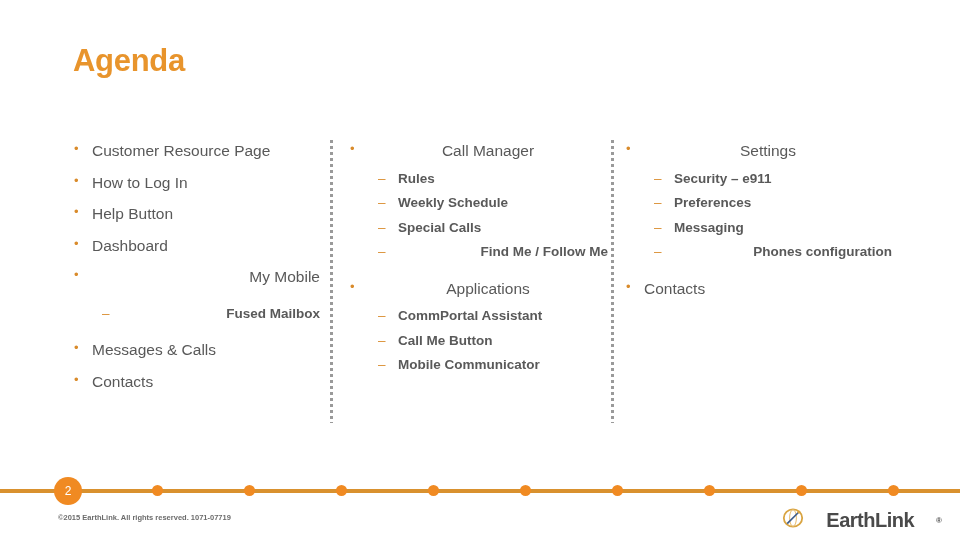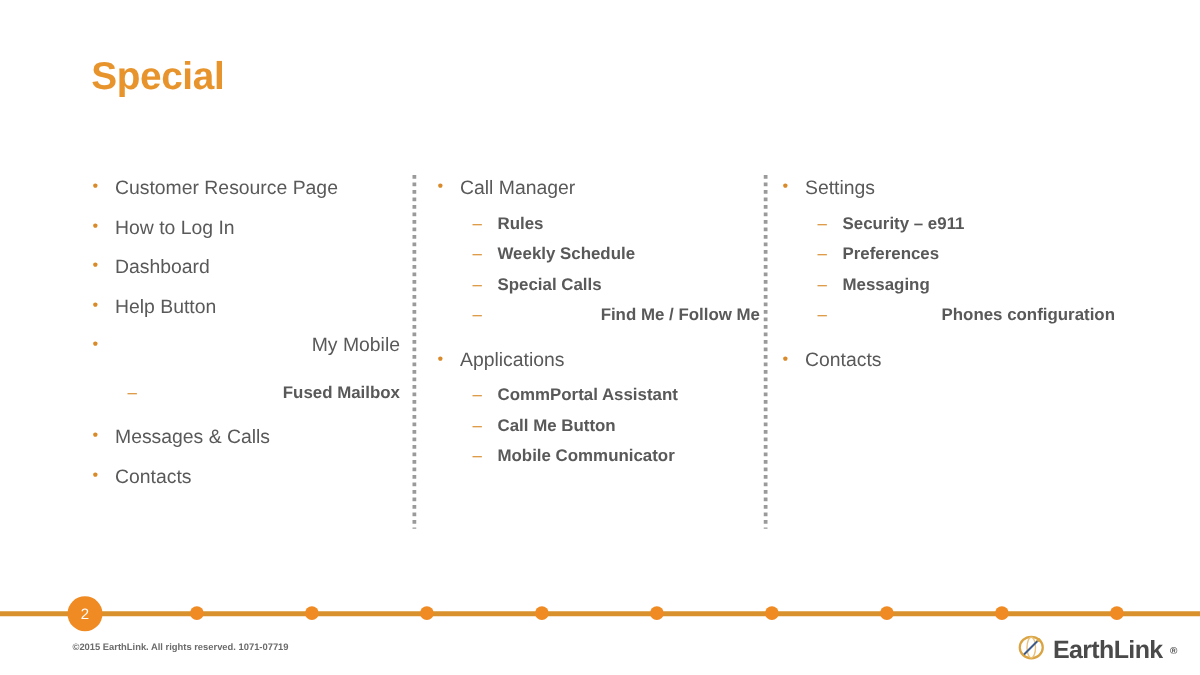--- a/index.html
+++ b/index.html
@@ -85,21 +85,21 @@
     content: "\2013";
     position: absolute;
     left: 32px;
     top: 0px;
     color: #D98B2B;
     font-weight: normal;
     font-size: 13.5px;
   }
   
   .gap-after { margin-bottom: 22px; text-align: right; }
-  .tight { margin-bottom: 13px; }
+  .tight { margin-bottom: 13px; text-align: center; }
 
   
   #bottom-rule {
     position: absolute;
     left: 0;
     top: 489px;
     width: 960px;
     height: 4px;
     background: #D9912E;
   }
@@ -134,21 +134,21 @@
     font-weight: bold;
     color: #6b6b6b;
     white-space: nowrap;
   }
   #logo {
     position: absolute;
     right: 18px;
     top: 506px;
     display: flex;
     align-items: center;
-    gap: 5px;
+    gap: 21px;
   }
   #logo-text {
     font-size: 20px;
     font-weight: bold;
     color: #4a4a4a;
     letter-spacing: -0.5px;
     position: relative;
   }
   #logo-tm {
     font-size: 8px;
@@ -156,30 +156,30 @@
     color: #4a4a4a;
     vertical-align: super;
     margin-left: 1px;
   }
 </style>
 </head>
 <body>
 
 <div id="slide">
 
-  <div id="slide-title">Special</div>
+  <div id="slide-title">Agenda</div>
 
   <div class="divider" id="divider-1"></div>
   <div class="divider" id="divider-2"></div>
 
   <div class="column" id="col-1">
     <div class="lvl1">Customer Resource Page</div>
     <div class="lvl1">How to Log In</div>
+    <div class="lvl1">Help Button</div>
     <div class="lvl1">Dashboard</div>
-    <div class="lvl1">Help Button</div>
     <div class="lvl1 gap-after">My Mobile</div>
     <div class="lvl2 gap-after">Fused Mailbox</div>
     <div class="lvl1">Messages &amp; Calls</div>
     <div class="lvl1">Contacts</div>
   </div>
 
   <div class="column" id="col-2">
     <div class="lvl1 tight">Call Manager</div>
     <div class="lvl2">Rules</div>
     <div class="lvl2">Weekly Schedule</div>

